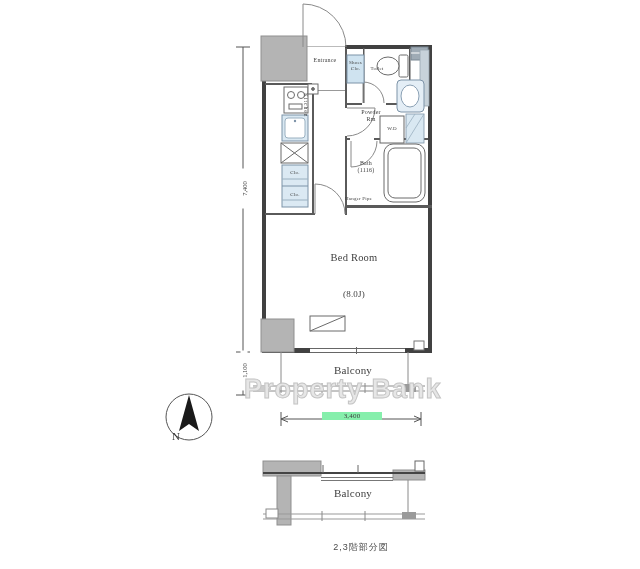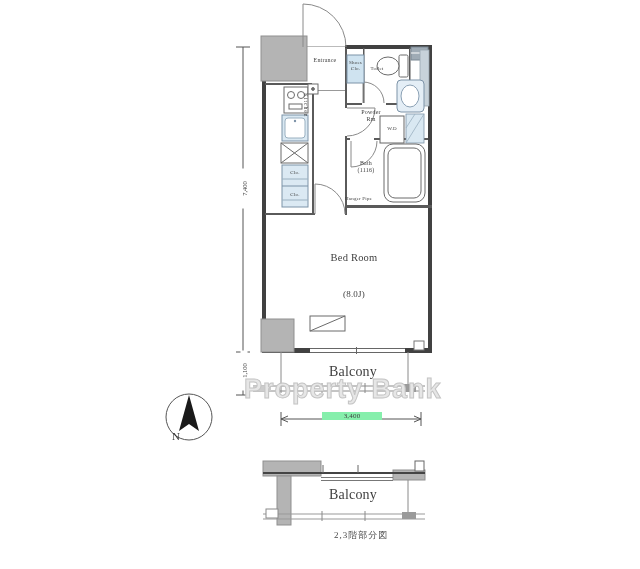--- a/index.html
+++ b/index.html
@@ -5,26 +5,26 @@
   html,body{margin:0;padding:0;background:#ffffff;}
   body{width:640px;height:569px;overflow:hidden;}
   .canvas{position:relative;width:640px;height:508px;font-family:"Liberation Serif",serif;color:#3f3f3f;}
   svg.overlay{position:absolute;left:0;top:0;z-index:1;}
   .lbl{position:absolute;z-index:2;text-align:center;line-height:1.2;color:#3f3f3f;letter-spacing:.2px;}
   .lbl .l2{display:block;}
   .tiny{font-size:5px;}
   .small{font-size:6px;}
   .room{font-size:10.5px;}
   .room .l2{font-size:9px;margin-top:24px;}
-  .balc{font-size:14px;}
+  .balc{font-size:11px;}
   .dim{font-size:7px;background:#86efac;padding:0 2px;}
   .vdim{position:absolute;z-index:2;width:40px;text-align:center;font-size:6.5px;transform:rotate(-90deg);transform-origin:center;background:#fff;}
   .vtext{position:absolute;z-index:2;font-size:5.5px;writing-mode:vertical-rl;letter-spacing:1px;}
   .watermark{position:absolute;z-index:3;font-family:"Liberation Sans",sans-serif;font-size:27px;font-weight:bold;letter-spacing:1px;color:#e6e6e6;-webkit-text-stroke:1px #c4c4c4;white-space:nowrap;}
-  .caption{font-family:Liberation Serif, serif;font-size:9px;color:#4a4a4a;letter-spacing:1px;}
+  .caption{font-family:Liberation Sans, sans-serif;font-size:9px;color:#4a4a4a;letter-spacing:1px;margin-top:12px;}
   .nlabel{font-size:11px;color:#333;}
 </style>
 </head>
 <body>
 
 <div class="canvas">
 
   <svg class="overlay" width="640" height="569" viewBox="0 0 640 569">
 
     <g fill="#414141">

